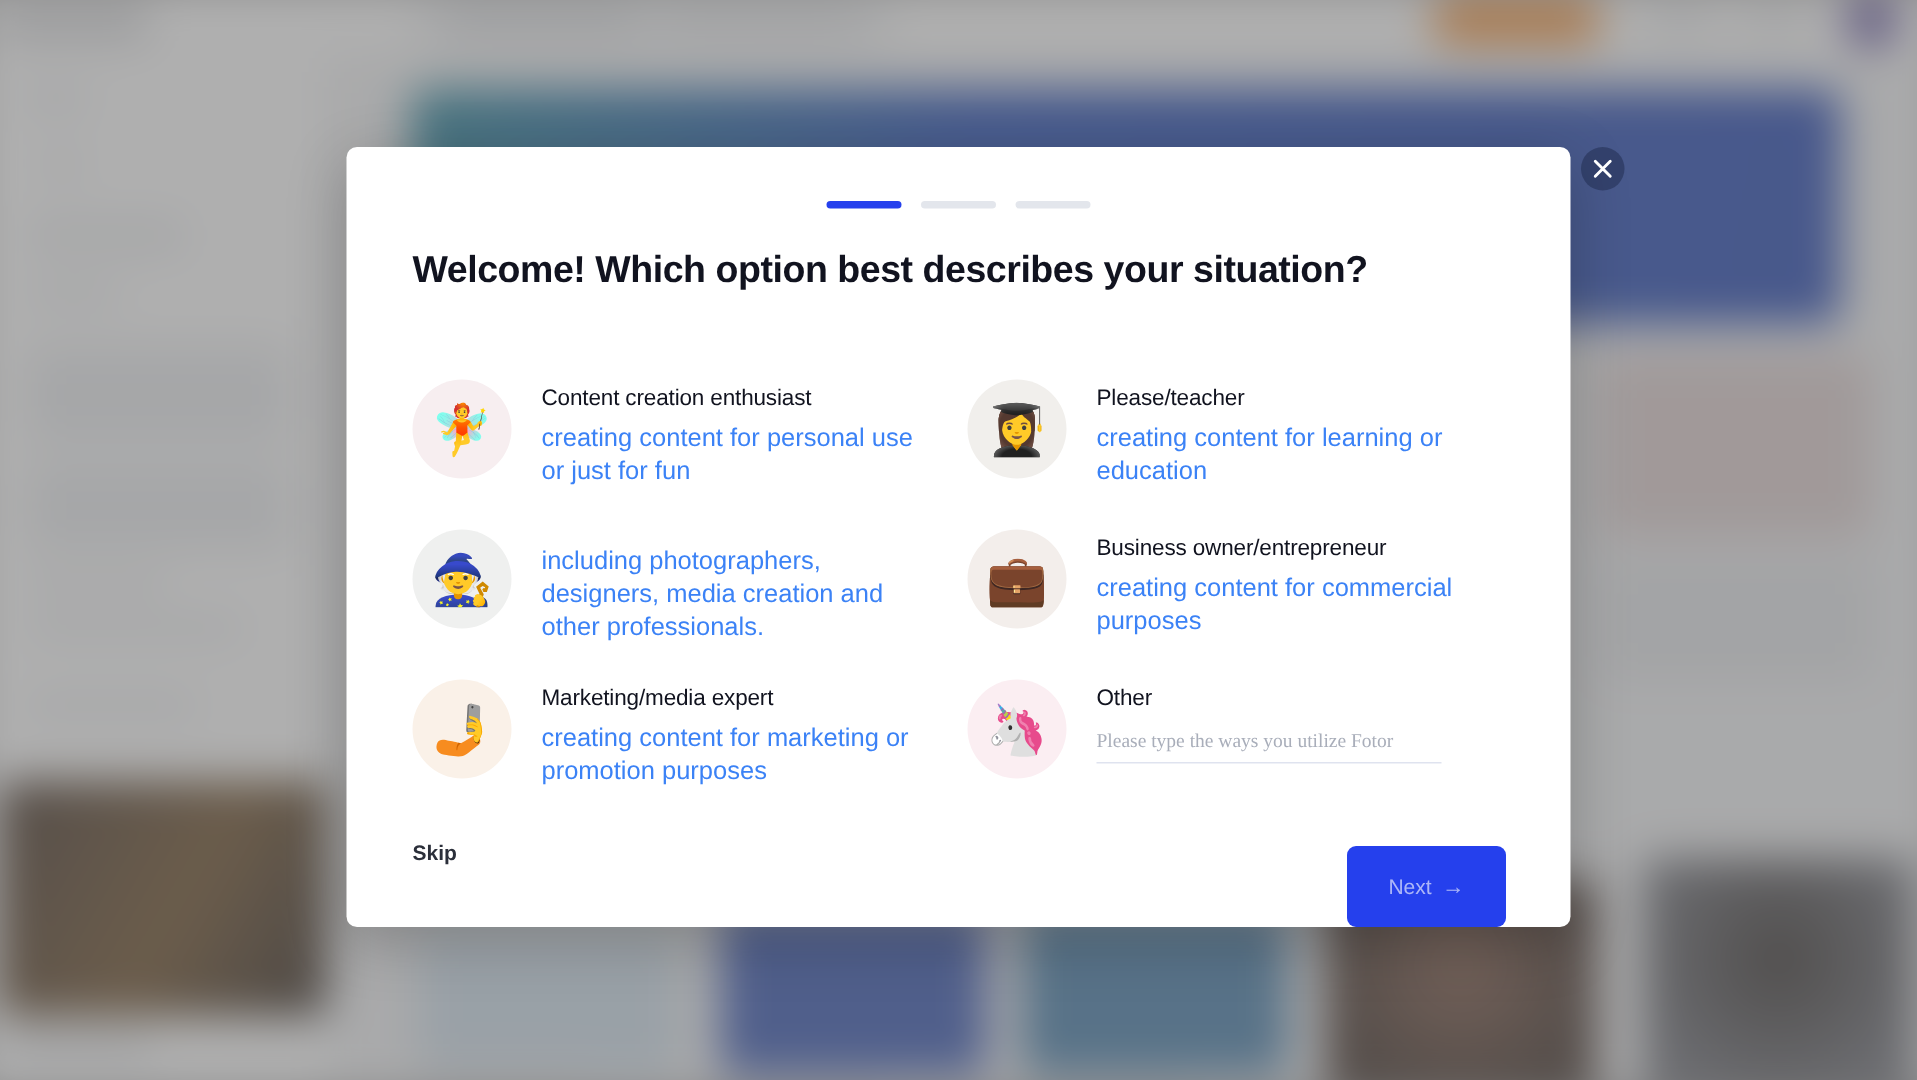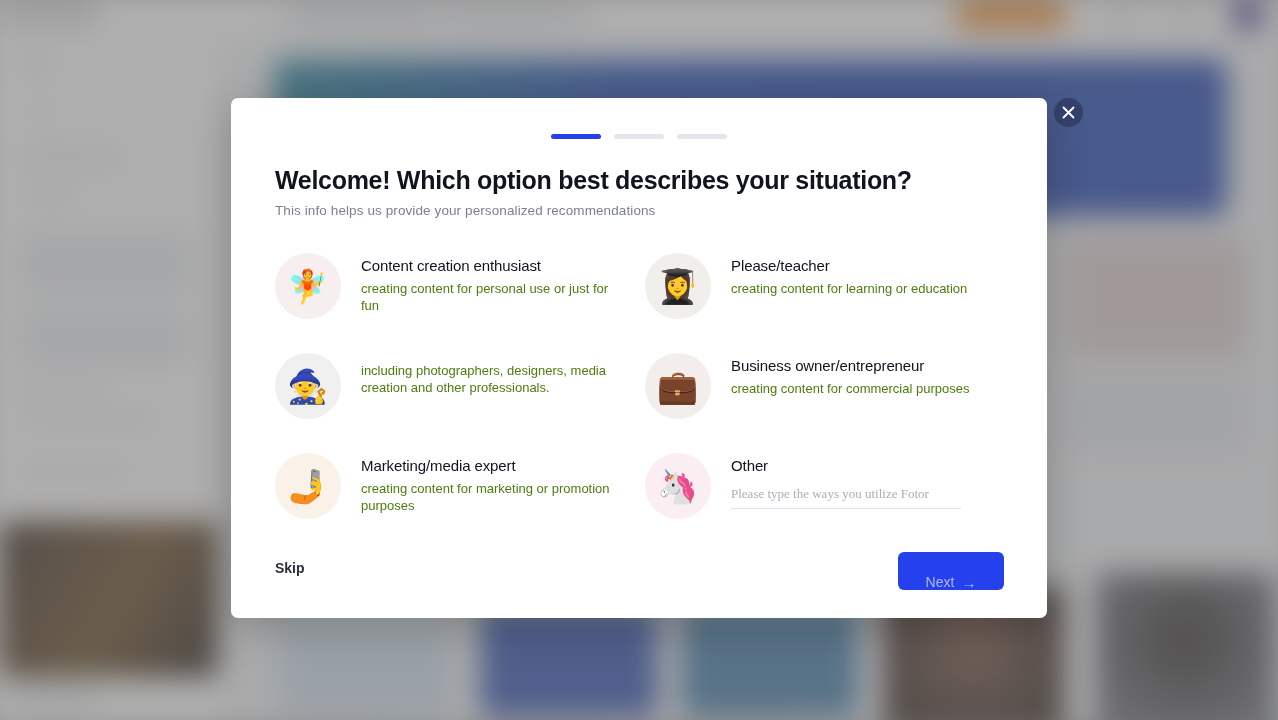--- a/index.html
+++ b/index.html
@@ -102,21 +102,21 @@
     margin-top: 2px;
     font-family: "DejaVu Sans", sans-serif;
   }
   .opt-text { margin-left: 20px; padding-top: 6px; }
   .opt-title {
     font-size: 15px; font-weight: normal; color: #11131f;
     letter-spacing: -0.1px; line-height: 1.2;
   }
   .opt-desc {
     margin-top: 6px;
-    font-size: 13px; color: #4d7c0f; line-height: 1.28;
+    font-size: 17px; color: #3b82f6; line-height: 1.28;
     max-width: 250px;
   }
 
   .other-input {
     margin-top: 11px;
     width: 230px;
     border: none; outline: none;
     border-bottom: 1px solid #dfe3ef;
     font-family: Liberation Serif, serif;
     font-size: 13px; color: #4a4f5c;
@@ -125,28 +125,28 @@
   }
   .other-input::placeholder { color: #a9aeba; }
 
   
   .skip {
     position: absolute; left: 44px; top: 462px;
     font-size: 14px; font-weight: bold; color: #2b2f3a;
     cursor: pointer;
   }
   .next-btn {
-    position: absolute; right: 43px; top: 454px;
-    width: 106px; height: 38px;
+    position: absolute; right: 43px; top: 466px;
+    width: 106px; height: 54px;
     background: #2540ed;
     border: none; border-radius: 6px;
     color: rgba(255,255,255,0.62);
     font-family: "Liberation Sans", sans-serif;
     font-size: 14px;
-    display: flex; align-items: flex-end; justify-content: center; gap: 7px;
+    display: flex; align-items: center; justify-content: center; gap: 7px;
     cursor: pointer;
   }
   .next-btn .arrow { font-size: 15px; line-height: 1; }
 
   
   #close-btn {
     position: absolute;
     left: 1054px; top: 98px;
     width: 29px; height: 29px;
     border-radius: 50%;
@@ -210,21 +210,20 @@
 
 <div id="modal">
 
   <div class="progress-wrap">
     <div class="pbar active"></div>
     <div class="pbar"></div>
     <div class="pbar"></div>
   </div>
 
   <div class="title">Welcome!  Which option best describes your situation?</div>
-  <div class="subtitle">This info helps us provide your personalized recommendations</div>
 
   <div class="options">
 
     <div class="option">
       <div class="opt-emoji" style="background:#f7eef0;">🧚</div>
       <div class="opt-text">
         <div class="opt-title">Content creation enthusiast</div>
         <div class="opt-desc">creating content for personal use or just for fun</div>
       </div>
     </div>

